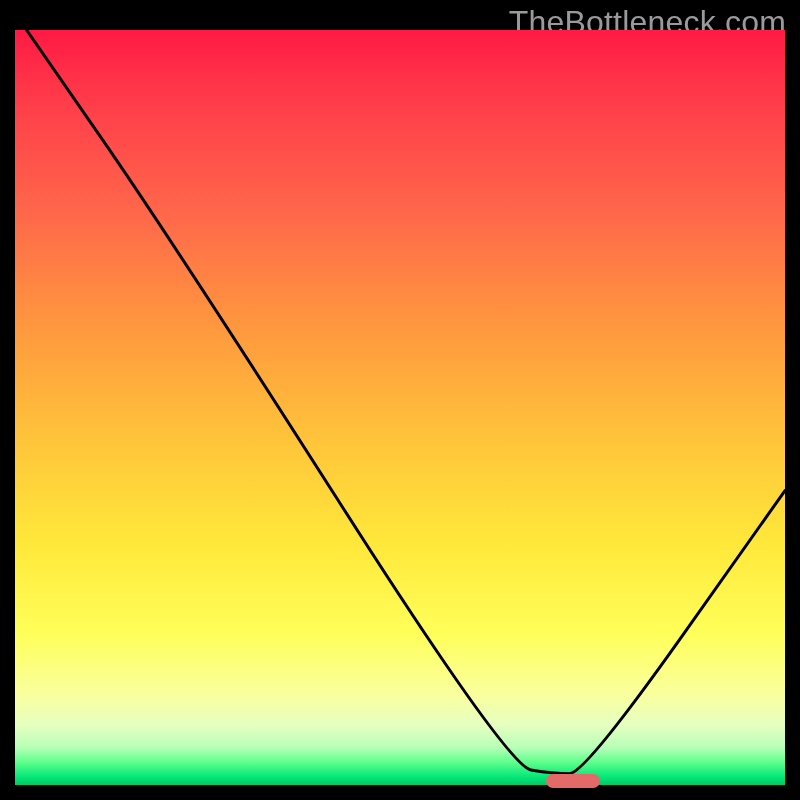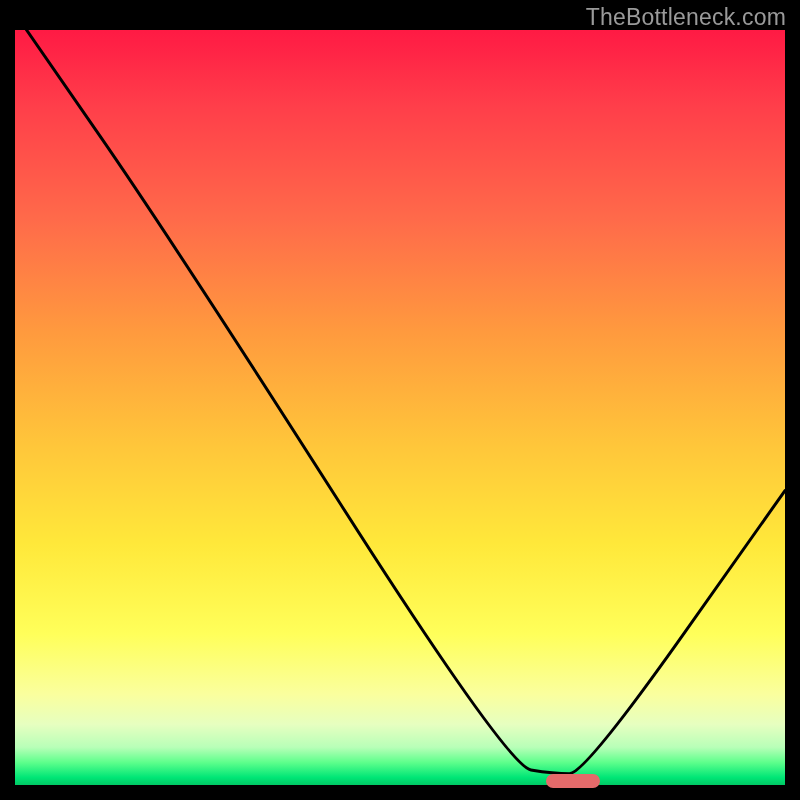--- a/index.html
+++ b/index.html
@@ -38,21 +38,21 @@
       #5eff8c 97%,
       #00e676 99%,
       #00c864 100%
     );
   }
   .watermark {
     position: absolute;
     top: 4px;
     right: 14px;
     color: #9a9a9a;
-    font-size: 23px;
+    font-size: 32px;
     font-weight: 500;
     letter-spacing: 0.2px;
     user-select: none;
   }
   svg.curve {
     position: absolute;
     left: 0;
     top: 0;
     width: 100%;
     height: 100%;

